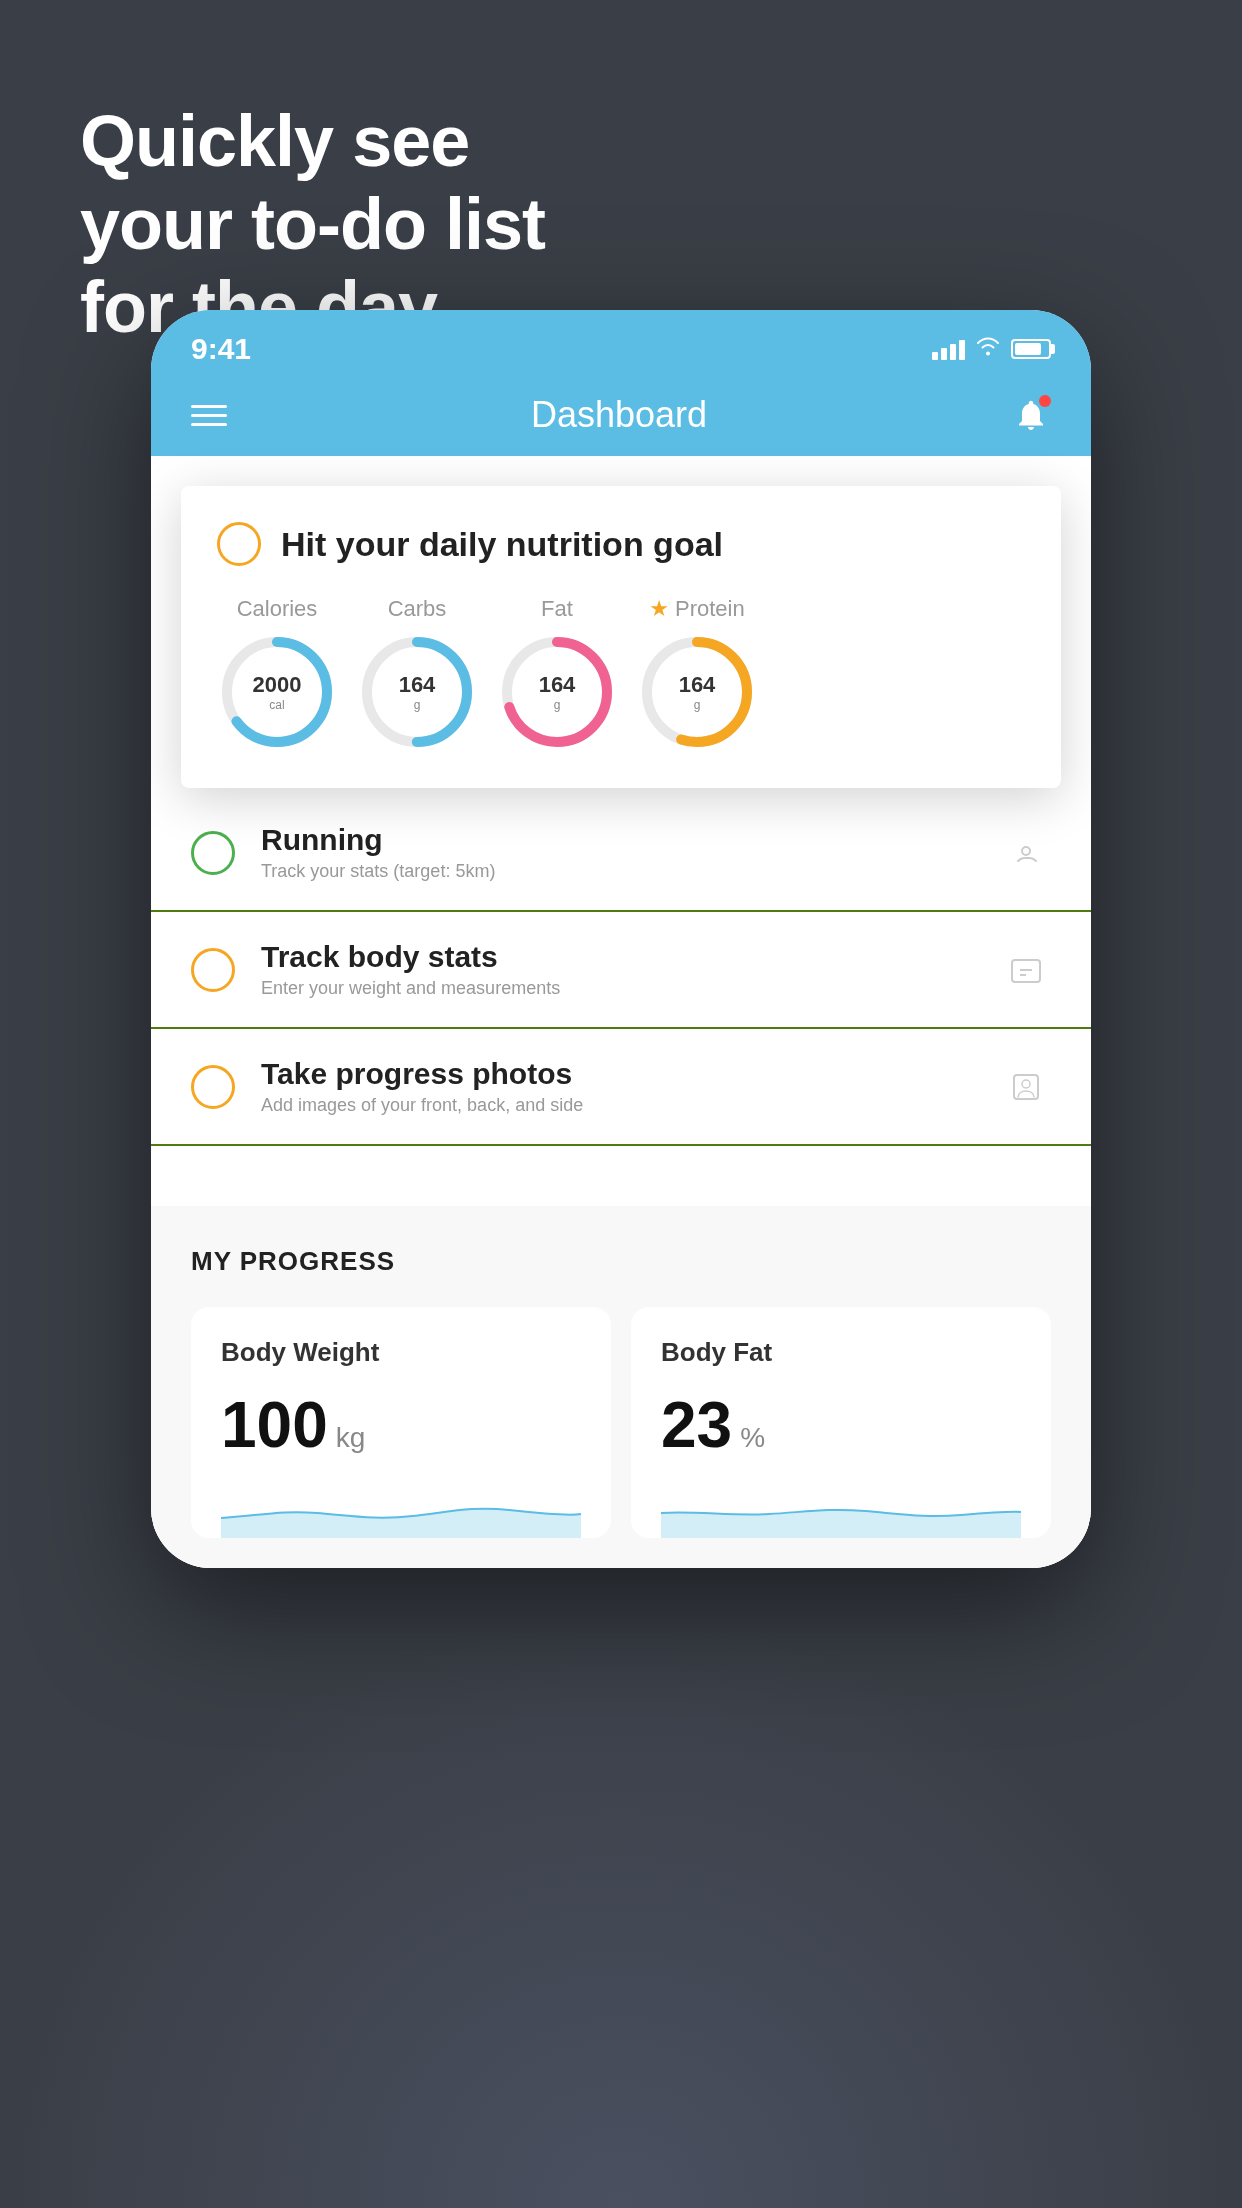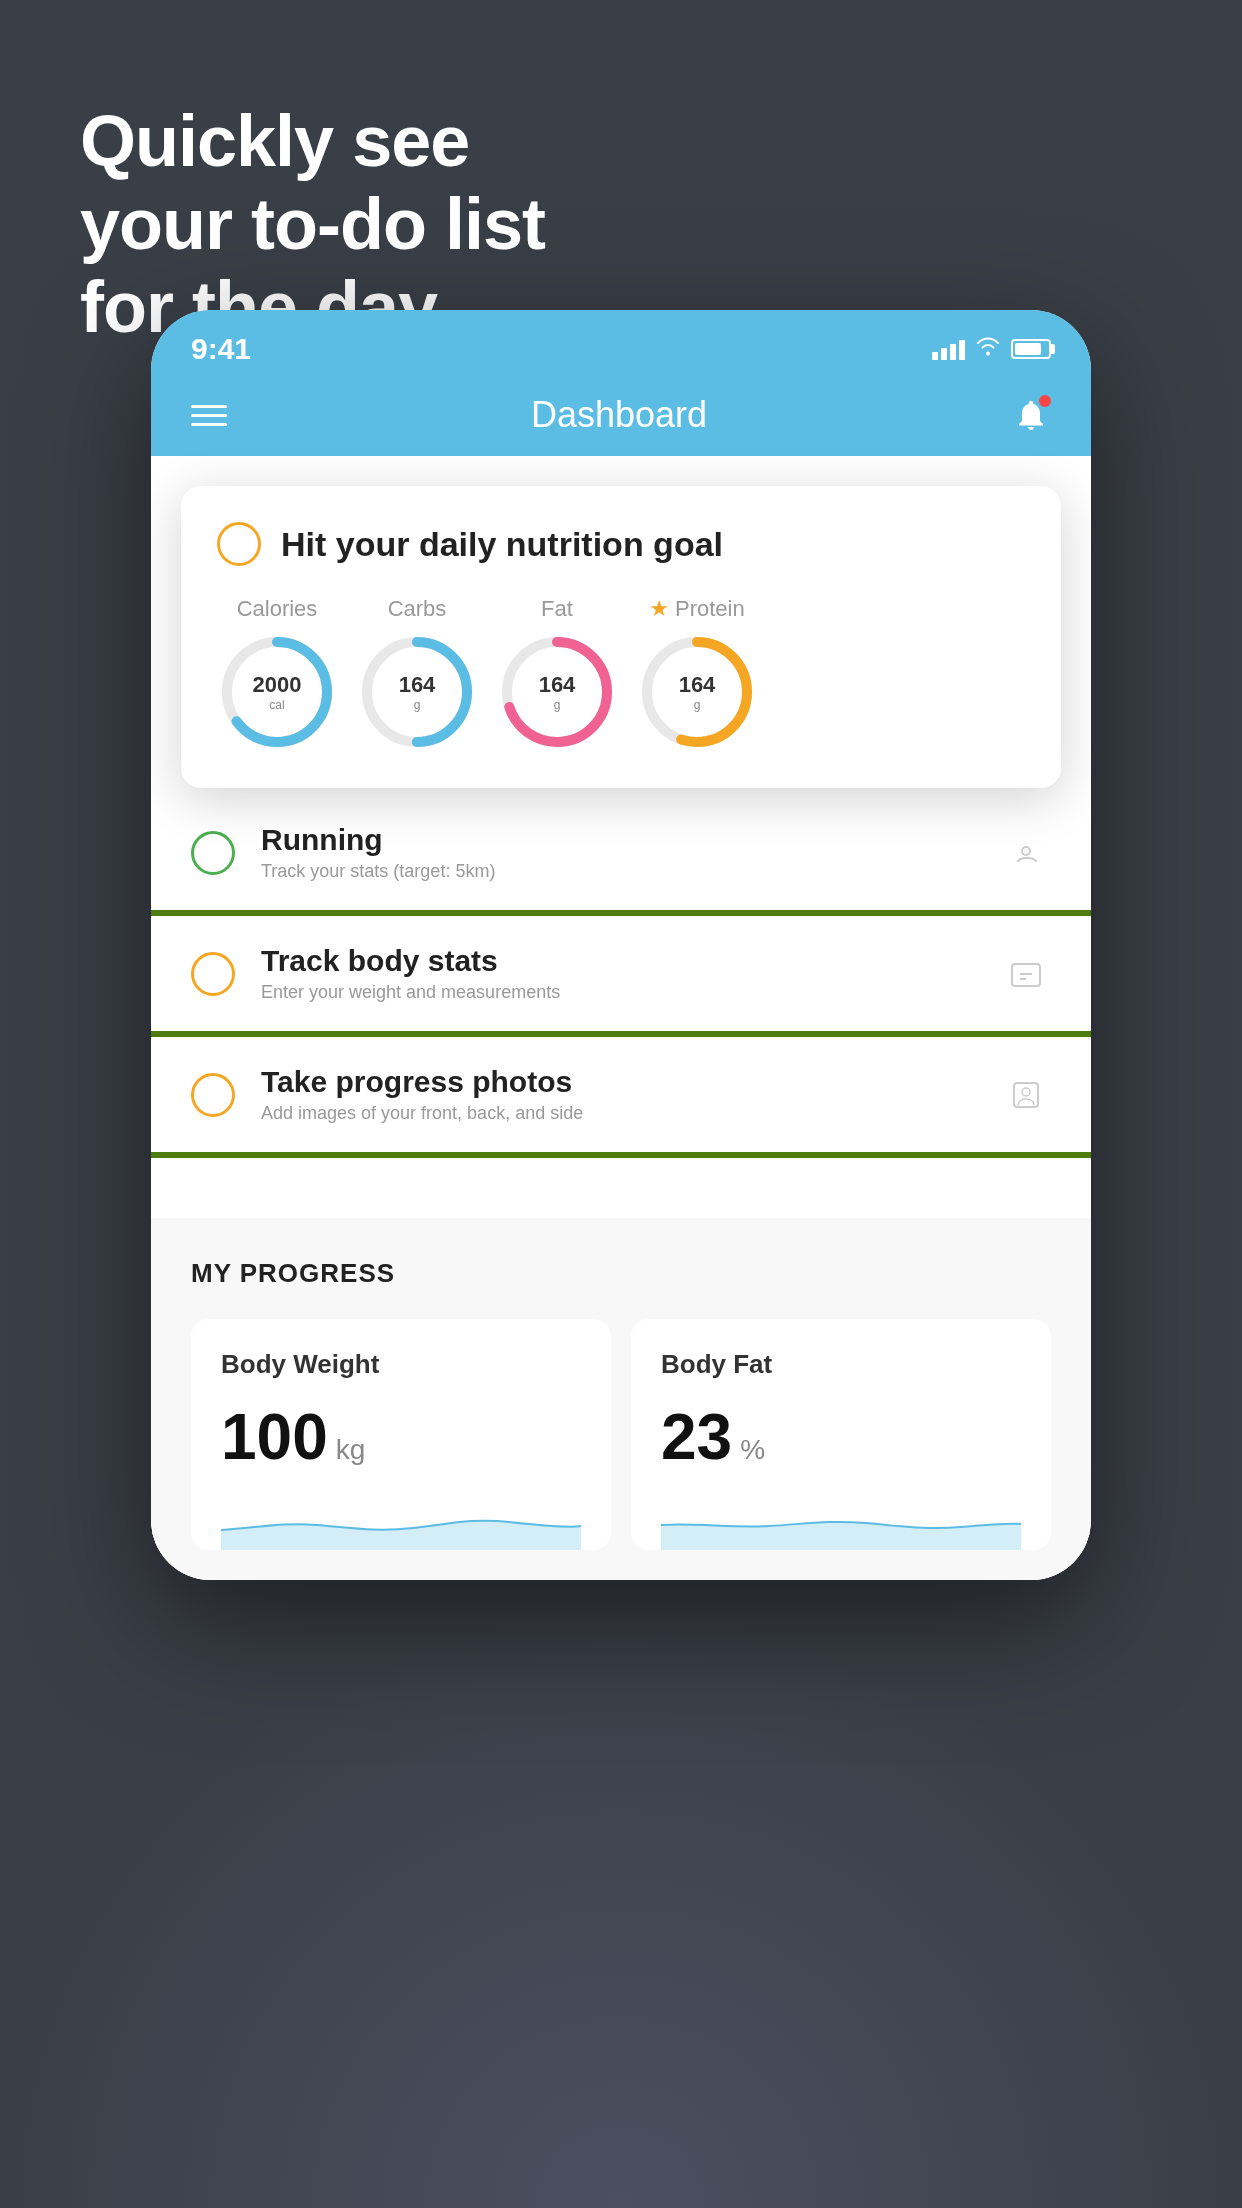--- a/index.html
+++ b/index.html
@@ -186,21 +186,21 @@
       color: #222;
     }
 
     
     .popup-card {
       position: absolute;
       top: 30px;
       left: 30px;
       right: 30px;
       background: white;
-      border-radius: 20px;
+      border-radius: 8px;
       padding: 36px 36px 36px 36px;
       box-shadow: 0 10px 50px rgba(0,0,0,0.18);
       z-index: 10;
     }
 
     .popup-title-row {
       display: flex;
       align-items: center;
       gap: 20px;
       margin-bottom: 30px;
@@ -284,21 +284,21 @@
 
     
     .todo-section {
       padding-top: 260px;
     }
 
     .todo-item {
       display: flex;
       align-items: center;
       padding: 28px 40px;
-      border-bottom: 6px solid #4d7c0f;
+      border-bottom: 2px solid #4d7c0f;
       gap: 26px;
     }
 
     .todo-circle {
       width: 44px;
       height: 44px;
       border-radius: 50%;
       border: 3px solid #4caf50;
       flex-shrink: 0;
     }

